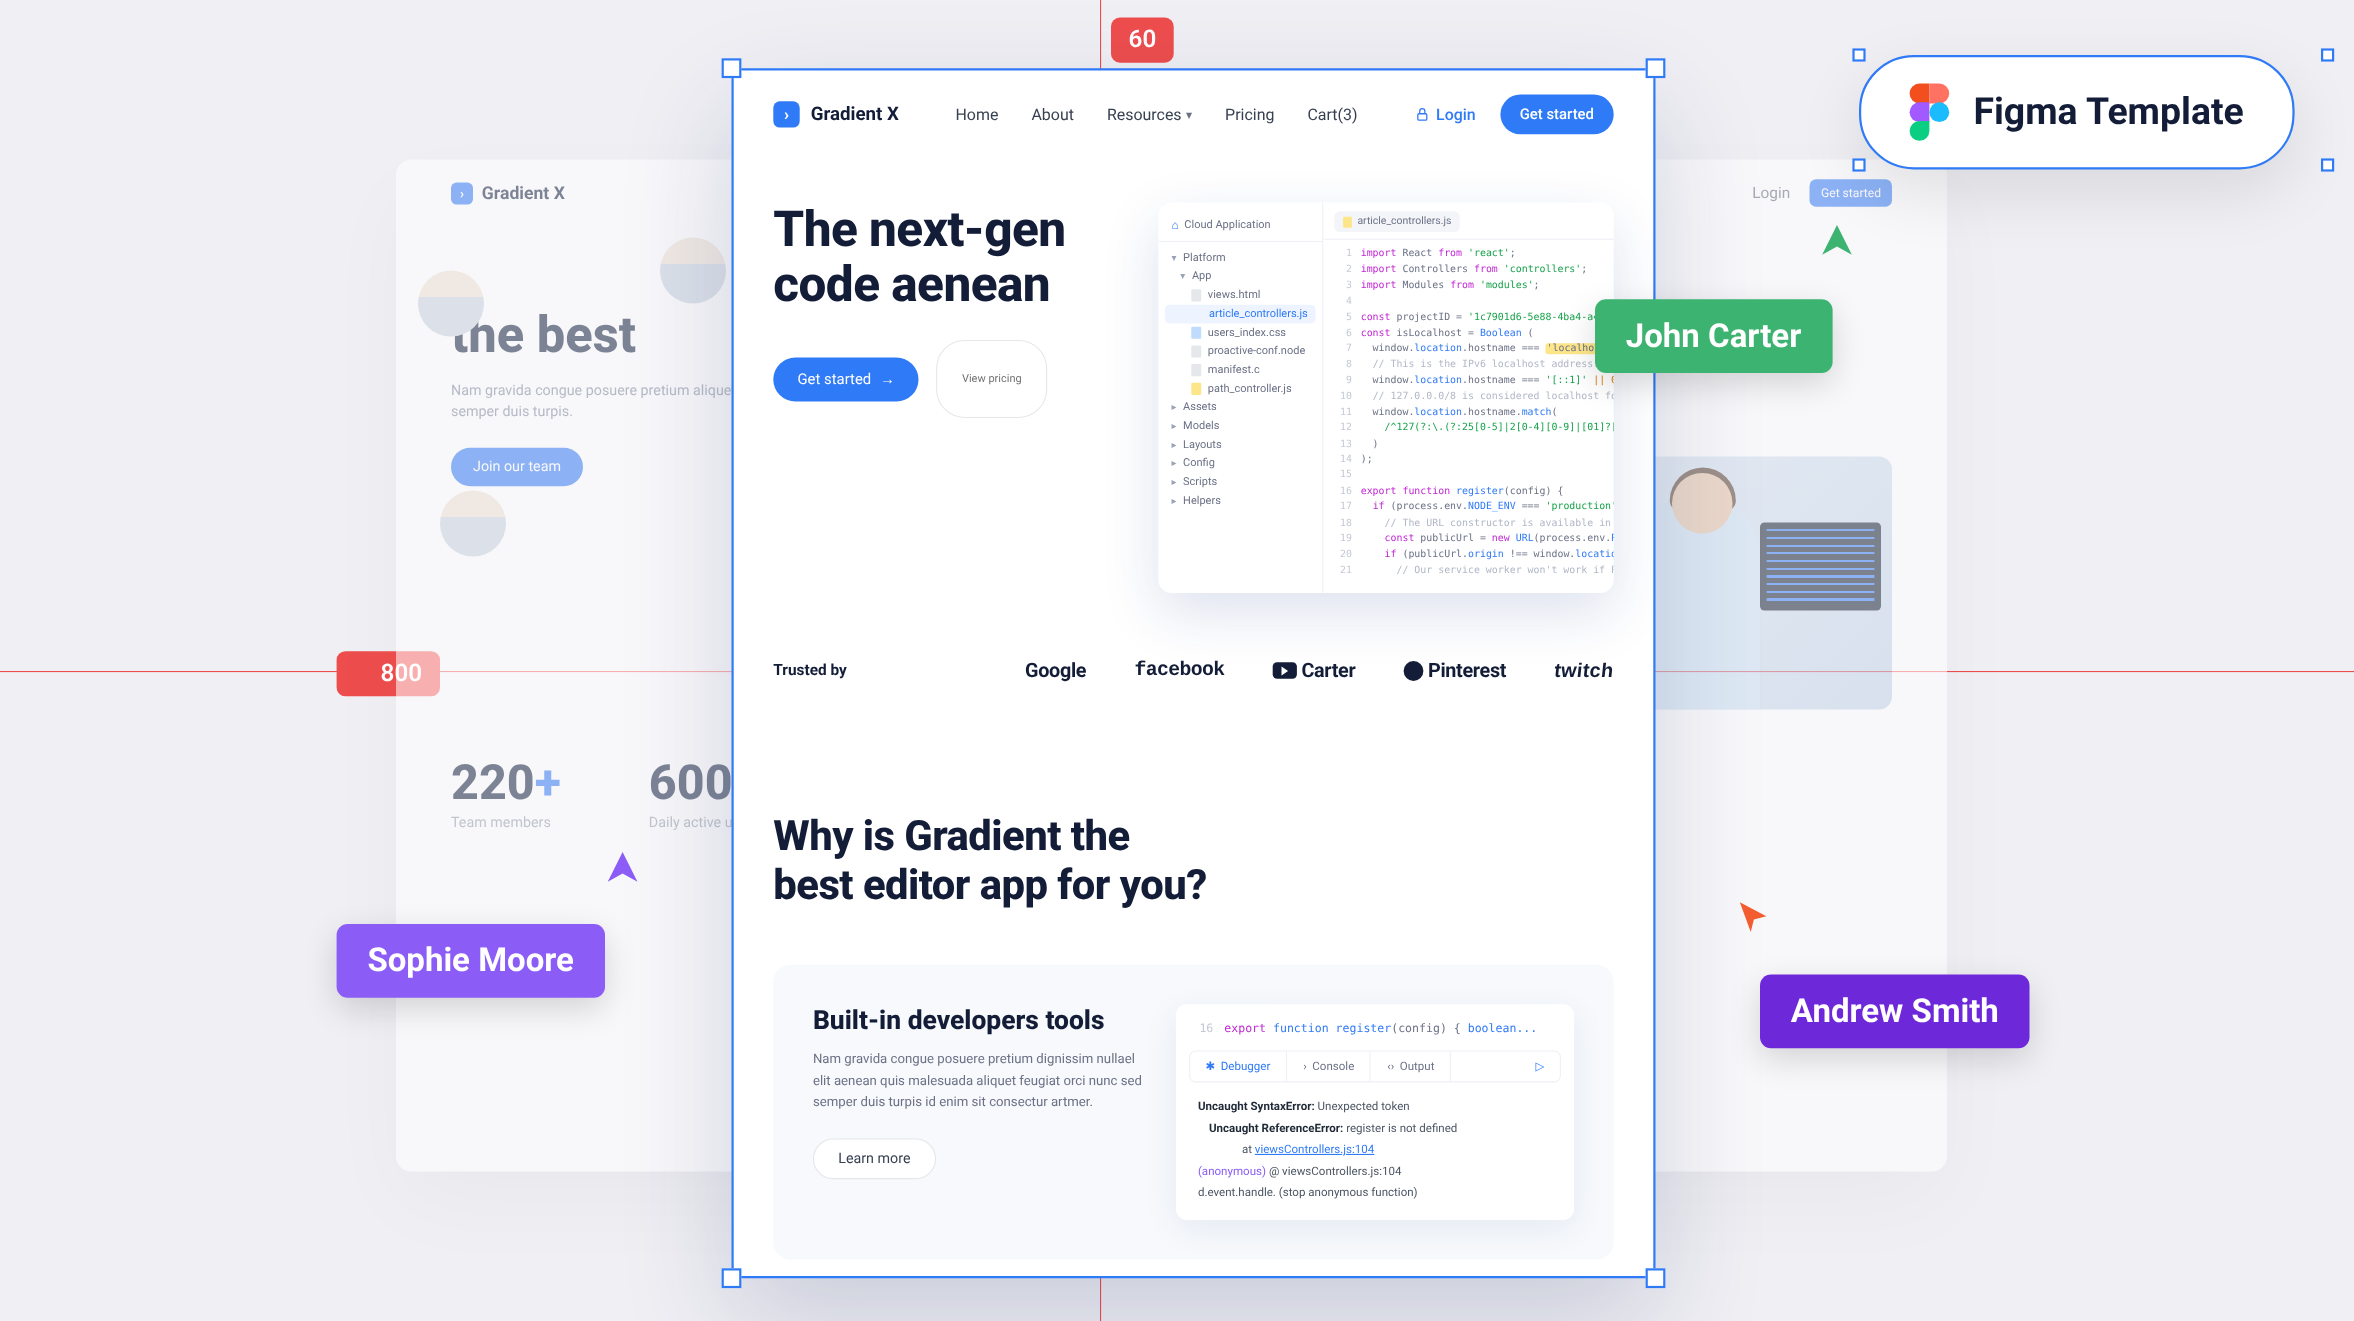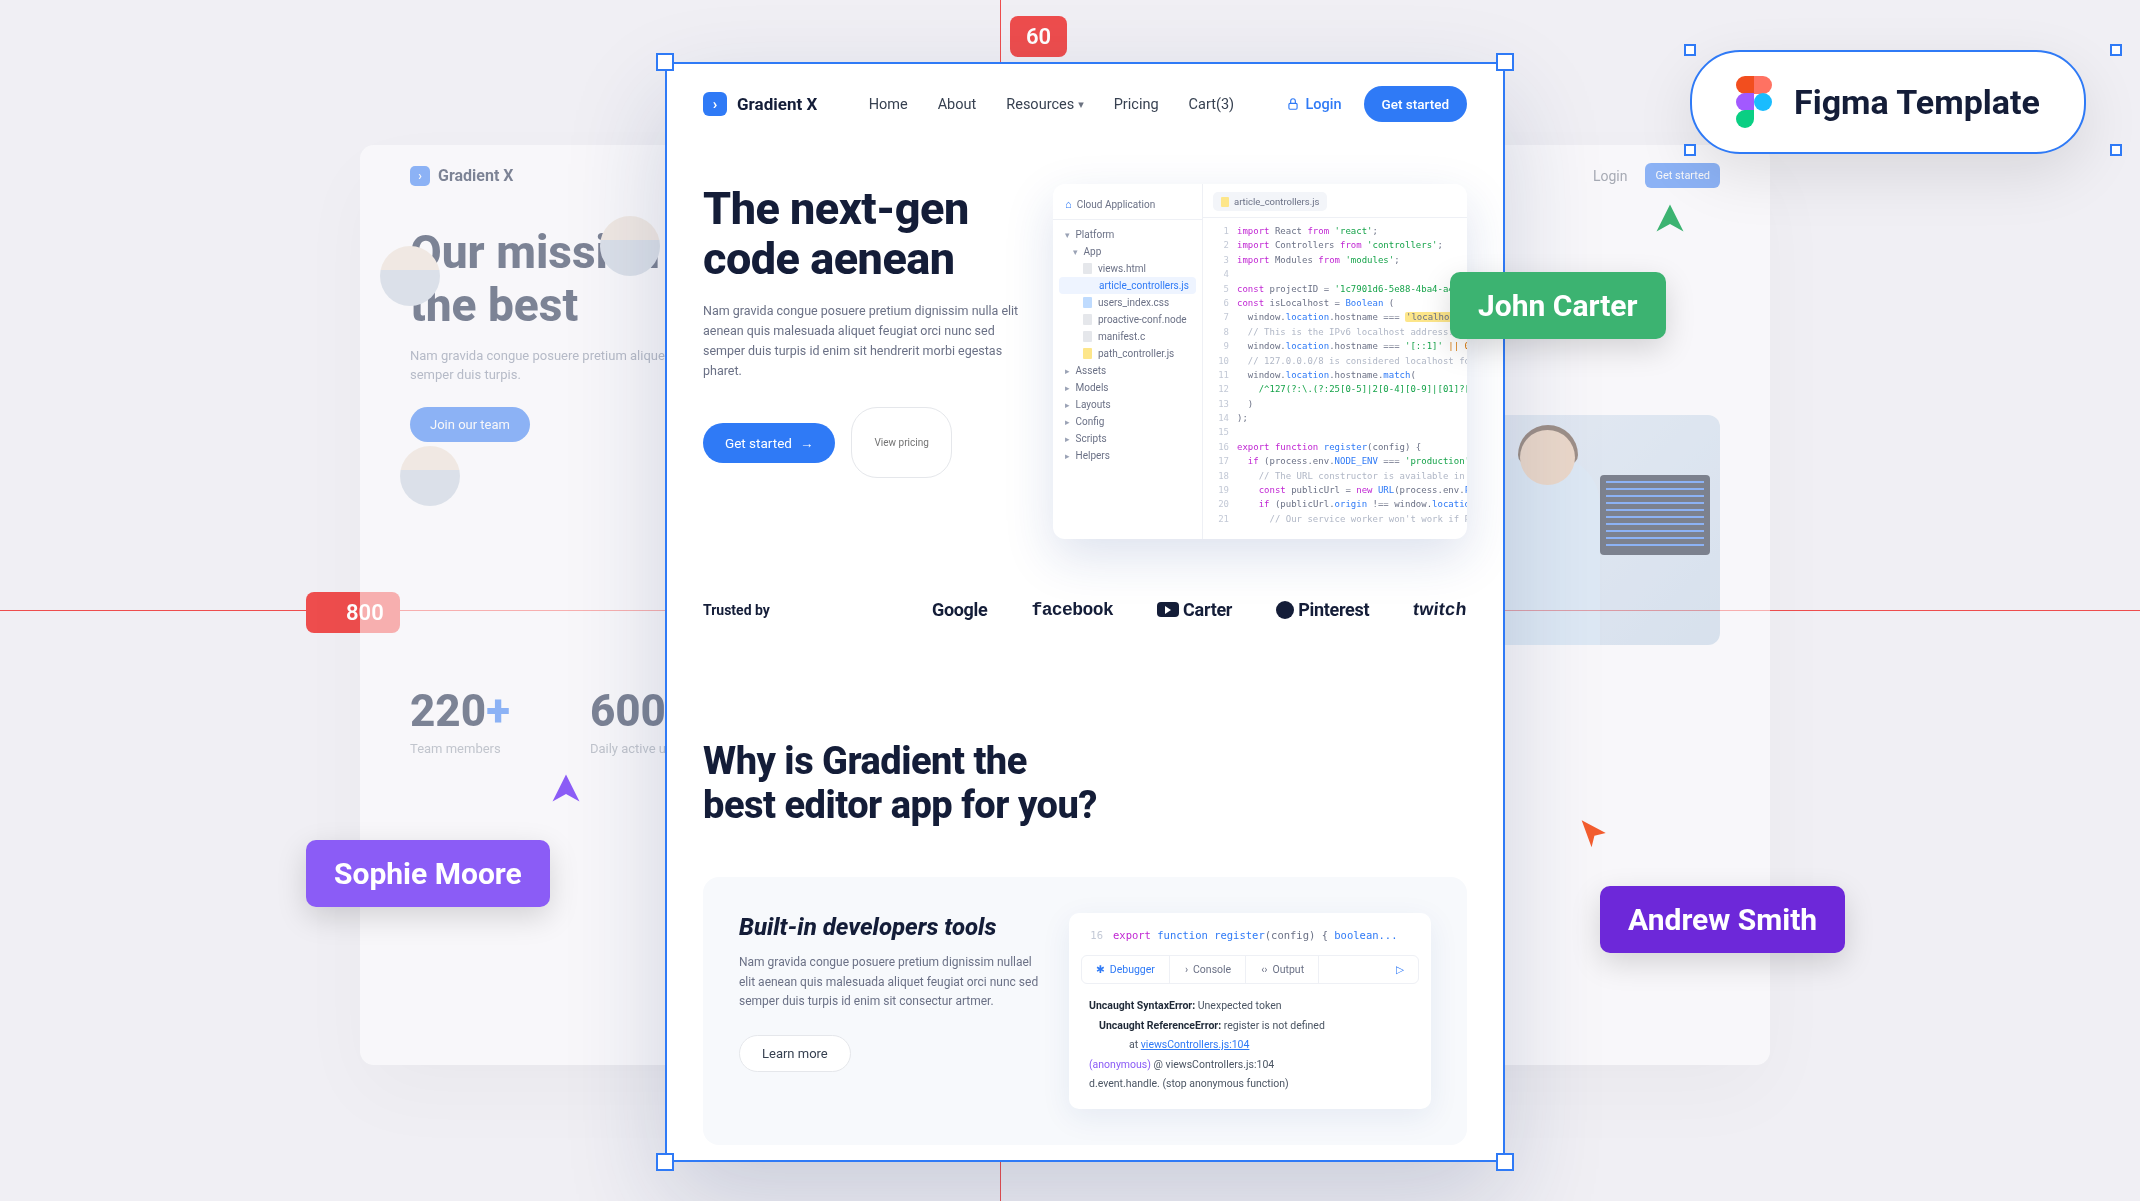--- a/index.html
+++ b/index.html
@@ -138,21 +138,21 @@
   .brand.yt .play{display:inline-flex;width:22px;height:15px;background:#141d38;border-radius:4px;align-items:center;justify-content:center;margin-right:2px;}
   .brand.yt .play::after{content:"";border-left:6px solid #fff;border-top:4px solid transparent;border-bottom:4px solid transparent;}
   .brand.pn::before{content:"";width:18px;height:18px;border-radius:50%;background:#141d38;display:inline-block;margin-right:2px;}
   .brand.tw{font-family:Impact,sans-serif;font-weight:900;letter-spacing:0.3px;transform:skewX(-6deg);}
 
   .why { padding: 80px 36px 20px; }
   .why h2 { font-size:38px; font-weight:800; color:#141d38; line-height:1.15; max-width:480px; letter-spacing:-0.5px;}
 
   .feat-card { margin: 30px 36px 0; background:#f7f9fc; border-radius:16px; padding:36px; display:flex; gap:30px; align-items:flex-start; }
   .feat-left { flex: 0 0 300px; }
-  .feat-left h3 { font-size:24px; font-weight:800; color:#141d38;font-style:italic; }
+  .feat-left h3 { font-size:24px; font-weight:800; color:#141d38; }
   .feat-left p { font-size:12px; color:#6b7186; margin-top:12px; line-height:1.6; }
   .learn-btn { margin-top:24px; display:inline-block; background:#fff; border:1px solid #e5e7eb; padding:10px 22px; border-radius:24px; font-size:13px; color:#374151;}
   .feat-right { flex:1; background:#fff; border-radius:10px; padding:12px; box-shadow:0 8px 30px rgba(30,60,140,0.08); font-size:10.5px; }
   .reg-line { font-family:ui-monospace,Menlo,monospace; display:flex; gap:10px; padding:4px 6px; }
   .tab-bar { display:flex; gap:1px; margin-top:10px; border:1px solid #eef0f5; border-radius:6px; overflow:hidden; }
   .tab-btn { flex-basis:auto; padding:7px 14px; font-size:10.5px; color:#6b7186; display:flex; align-items:center; gap:5px; border-right:1px solid #eef0f5;}
   .tab-btn.active{color:#2f7af6;}
   .tab-btn:last-child{border-right:none;margin-left:auto;}
   .err-block { padding:12px 8px 4px; line-height:1.85; font-size:10.5px; color:#4b5563;}
   .err-block b{color:#1f2937;}
@@ -205,21 +205,21 @@
           <span>Pricing</span>
           <span>Cart(3)</span>
       </div>
       <div class="bg-nav-right">
         <span>Login</span>
         <span class="bg-btn">Get started</span>
       </div>
     </div>
     <div class="bg-hero">
       <div style="position:relative; width:100%;">
-        <h1><span>Our mission</span><br><span>the best</span></h1>
+        <h1><br><span>the best</span></h1>
         <p>Nam gravida congue posuere pretium aliquet feugiat orci nunc sed semper duis turpis.</p>
         <span class="bg-join">Join our team</span>
         <div class="avatar" style="left:-30px; top:20px;"></div>
         <div class="avatar" style="left:190px; top:-10px;"></div>
         <div class="avatar" style="left:-10px; top:220px;"></div>
       </div>
     </div>
     <div class="bg-coder">
       <div class="coder-body"></div>
         <div class="coder-hair"></div>
@@ -277,21 +277,20 @@
             </svg>
           <span>Login</span>
         </span>
         <span class="ab-gs">Get started</span>
       </div>
     </div>
 
     <div class="ab-hero">
       <div class="ab-hero-left">
         <h1><span>The next-gen</span><br><span>code aenean</span></h1>
-        <p>Nam gravida congue posuere pretium dignissim nulla elit aenean quis malesuada aliquet feugiat orci nunc sed semper duis turpis id enim sit hendrerit morbi egestas pharet.</p>
         <div class="ab-cta-row">
           <span class="btn-primary">
               <span>Get started</span>
               <span>→</span>
             </span>
           <span class="btn-secondary">View pricing</span>
         </div>
       </div>
       <div class="ab-shot">
         <div class="shot-side">

